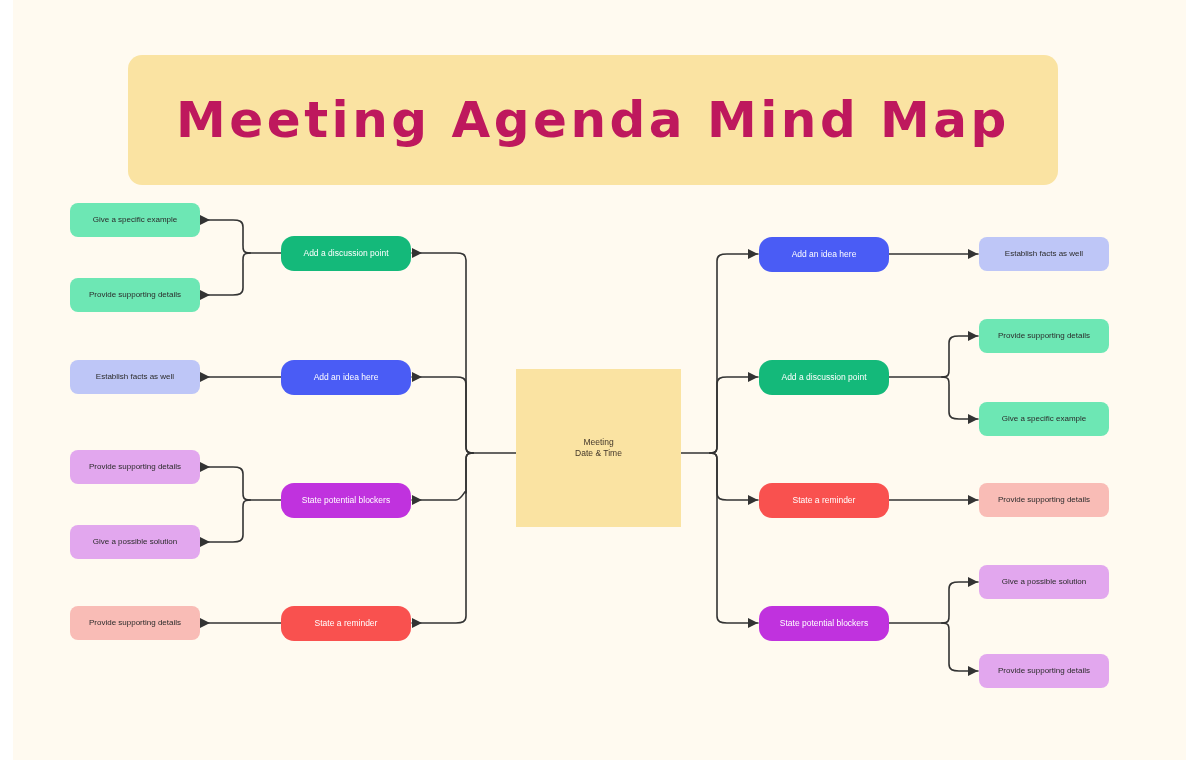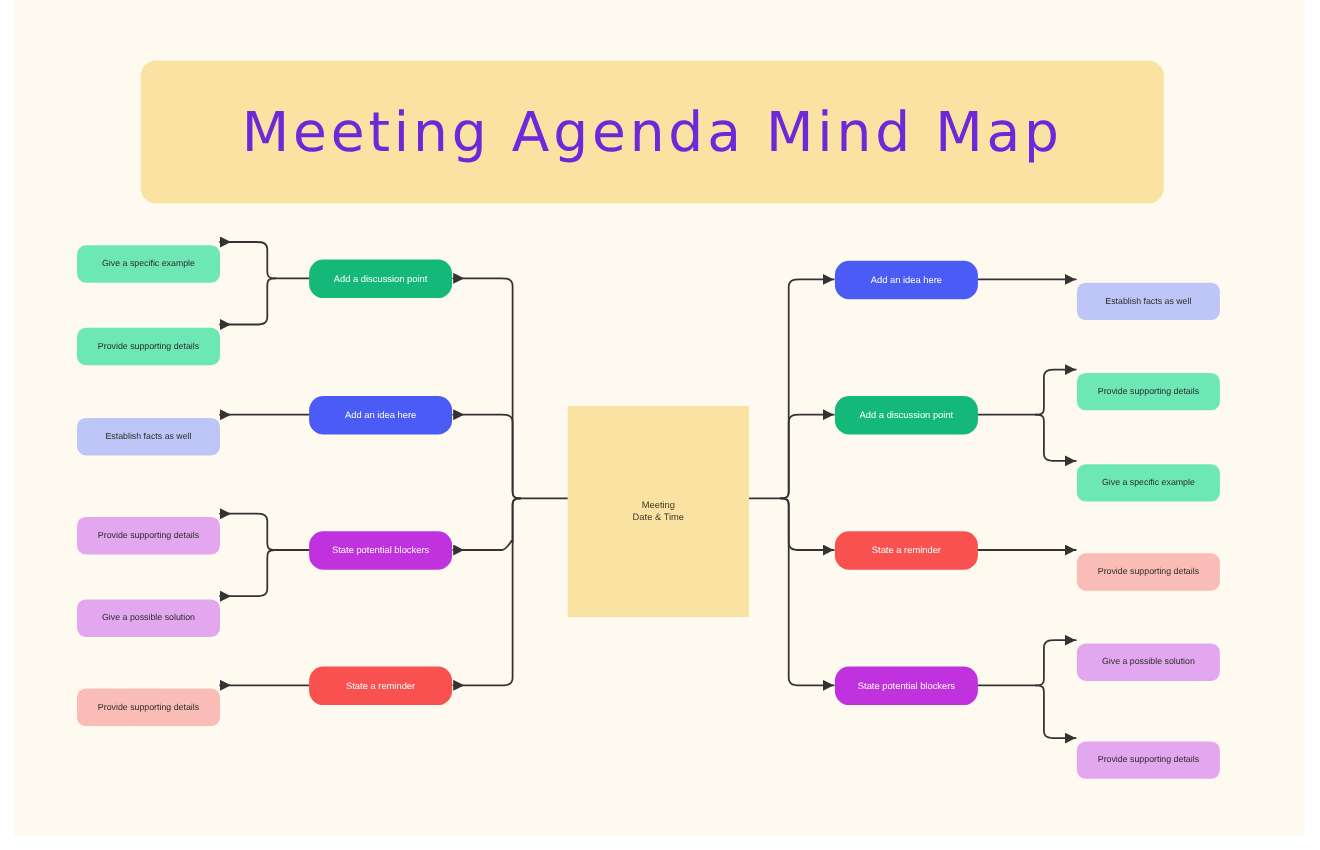--- a/index.html
+++ b/index.html
@@ -38,24 +38,24 @@
     height: 130px;
     background: #FAE3A2;
     border-radius: 14px;
     display: flex;
     align-items: center;
     justify-content: center;
     box-sizing: border-box;
   }
   .title-text {
     font-family: "DejaVu Sans", sans-serif;
-    font-weight: normal;
+    font-weight: bold;
     font-size: 50px;
     letter-spacing: 3.5px;
-    color: #6d28d9;
+    color: #be185d;
     white-space: nowrap;
     line-height: 1;
   }
   
   #wires {
     position: absolute;
     left: 0; top: 0;
     width: 1173px;
     height: 760px;
     pointer-events: none;
@@ -73,21 +73,20 @@
     line-height: 1.25;
   }
   .node.main {
     font-size: 8.5px;
     color: #ffffff;
     border-radius: 13px;
   }
   .node.leaf {
     font-size: 8px;
     color: #2b2b2b;
-    margin-top: 20px;
   }
   .node.center {
     border-radius: 0px;
     background: #FAE3A2;
     color: #43372a;
     font-size: 8.5px;
     white-space: pre-line;
   }
 </style>
 </head>
@@ -146,21 +145,21 @@
         <path d="M929,377 C937,377 936,381 936,387 L936,412 C936,418 940,419 946,419 L965,419" marker-end="url(#arrR)"></path>
 
         <path d="M876,500 L965,500" marker-end="url(#arrR)"></path>
 
         <path d="M876,623 L929,623"></path>
         <path d="M929,623 C937,623 936,619 936,613 L936,589 C936,583 940,582 946,582 L965,582" marker-end="url(#arrR)"></path>
         <path d="M929,623 C937,623 936,627 936,633 L936,664 C936,670 940,671 946,671 L965,671" marker-end="url(#arrR)"></path>
       </g>
     </svg>
 
-    <div class="node center" style="left:503px; top:369px; width:165px; height:192px;">
+    <div class="node center" style="left:503px; top:369px; width:165px; height:158px;">
       <span>Meeting
 Date &amp; Time</span>
     </div>
 
     <div class="node main" style="left:268px; top:236px; width:130px; height:35px; background:#14B97A;">
       <span>Add a discussion point</span>
     </div>
     <div class="node leaf" style="left:57px; top:203px; width:130px; height:34px; background:#6DE7B4;">
       <span>Give a specific example</span>
     </div>

